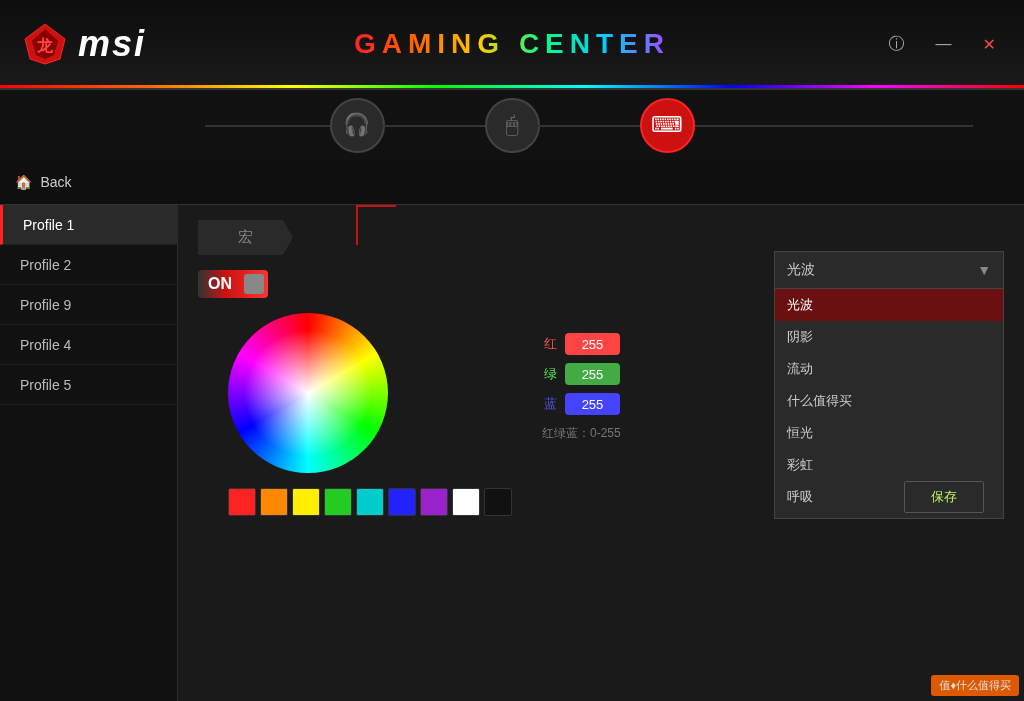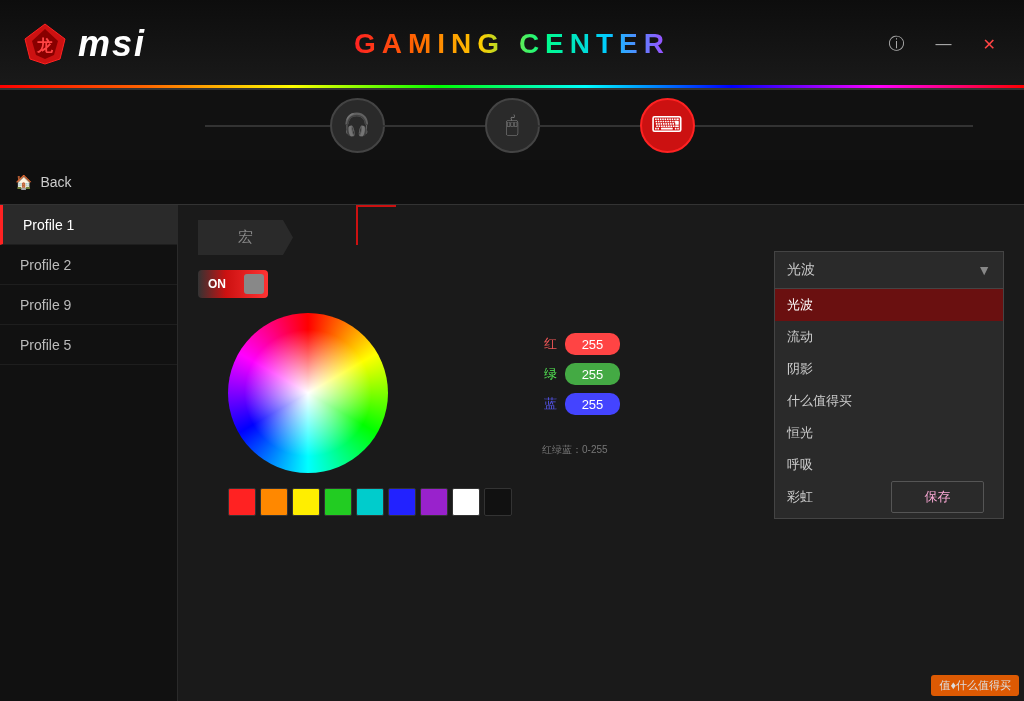--- a/index.html
+++ b/index.html
@@ -231,21 +231,21 @@
       height: 28px;
       background: linear-gradient(90deg, #333 0%, #cc1111 40%, #ff3333 100%);
       border-radius: 4px;
       display: flex;
       align-items: center;
       padding: 0 6px;
       cursor: pointer;
       position: relative;
     }
     .toggle-label {
-      font-size: 12px;
+      font-size: 16px;
       font-weight: bold;
       color: #fff;
       margin-left: 4px;
     }
     .toggle-knob {
       width: 20px;
       height: 20px;
       background: #888;
       border-radius: 3px;
       position: absolute;
@@ -312,29 +312,29 @@
     .rgb-label.g { color: #5e5; }
     .rgb-label.b { color: #55e; }
     .rgb-input {
       width: 55px;
       height: 22px;
       background: #ff4444;
       border: none;
       color: #fff;
       font-size: 13px;
       text-align: center;
-      border-radius: 10px;
+      border-radius: 4px;
       outline: none;
     }
     .rgb-input.g { background: #44aa44; }
     .rgb-input.b { background: #4444ff; }
     .rgb-hint {
-      font-size: 10px;
+      font-size: 12px;
       color: #777;
-      margin-top: 20px;
+      margin-top: 2px;
     }
 
     
     .color-swatches {
       display: flex;
       gap: 4px;
       margin-top: 15px;
       margin-left: 30px;
     }
     .swatch {
@@ -395,25 +395,25 @@
       color: #ccc;
       cursor: pointer;
     }
     .dropdown-item.active { background: #6a1010; color: #fff; }
 
     
     .save-btn {
       position: absolute;
       right: 20px;
       bottom: 10px;
-      width: 93px;
+      width: 80px;
       height: 32px;
       background: #2a2a2a;
       border: 1px solid #555;
-      color: #f9a8d4;
+      color: #bef264;
       font-size: 13px;
       cursor: pointer;
       border-radius: 2px;
     }
 
     
     .corner-tl {
       position: absolute;
       top: 0; left: 178px;
       width: 40px; height: 40px;
@@ -482,20 +482,23 @@
 
   <div class="sidebar">
     <div class="sidebar-item active">
       <span>Profile 1</span>
     </div>
     <div class="sidebar-item">
       <span>Profile 2</span>
     </div>
     <div class="sidebar-item">
       <span>Profile 9</span>
+    </div>
+    <div class="sidebar-item">
+      <span>Profile 4</span>
     </div>
     <div class="sidebar-item">
       <span>Profile 5</span>
     </div>
   </div>
 
   <div class="content-area">
 
     <div class="tab-bar">
       <button class="tab-btn">宏</button>
@@ -545,36 +548,36 @@
     <div class="dropdown-area">
       <div class="dropdown-header">
         <span>光波</span>
         <span class="dropdown-arrow">▼</span>
       </div>
       <div class="dropdown-list">
         <div class="dropdown-item active">
           <span>光波</span>
         </div>
         <div class="dropdown-item">
+          <span>阴影</span>
+        </div>
+        <div class="dropdown-item">
           <span>流动</span>
         </div>
         <div class="dropdown-item">
-          <span>阴影</span>
-        </div>
-        <div class="dropdown-item">
           <span>什么值得买</span>
         </div>
         <div class="dropdown-item">
           <span>恒光</span>
         </div>
         <div class="dropdown-item">
+          <span>彩虹</span>
+        </div>
+        <div class="dropdown-item">
           <span>呼吸</span>
-        </div>
-        <div class="dropdown-item">
-          <span>彩虹</span>
         </div>
         <div class="dropdown-item">
           
         </div>
 
       </div>
 
       <div style="display:flex; justify-content:flex-end; margin-top:4px;">
         <button class="save-btn">保存</button>
       </div>

